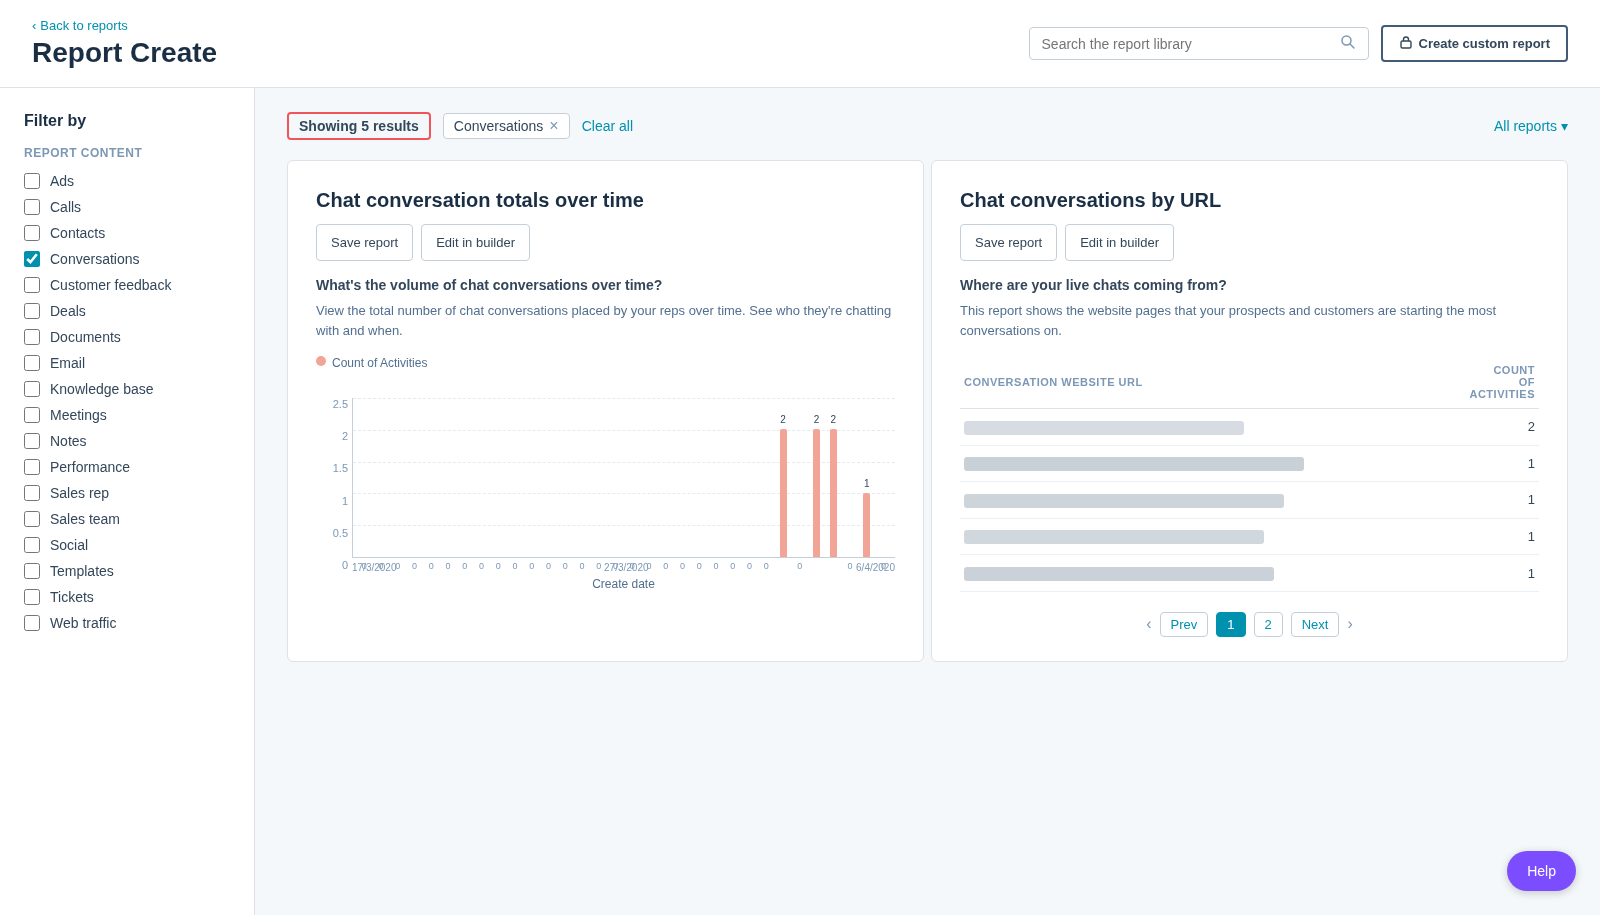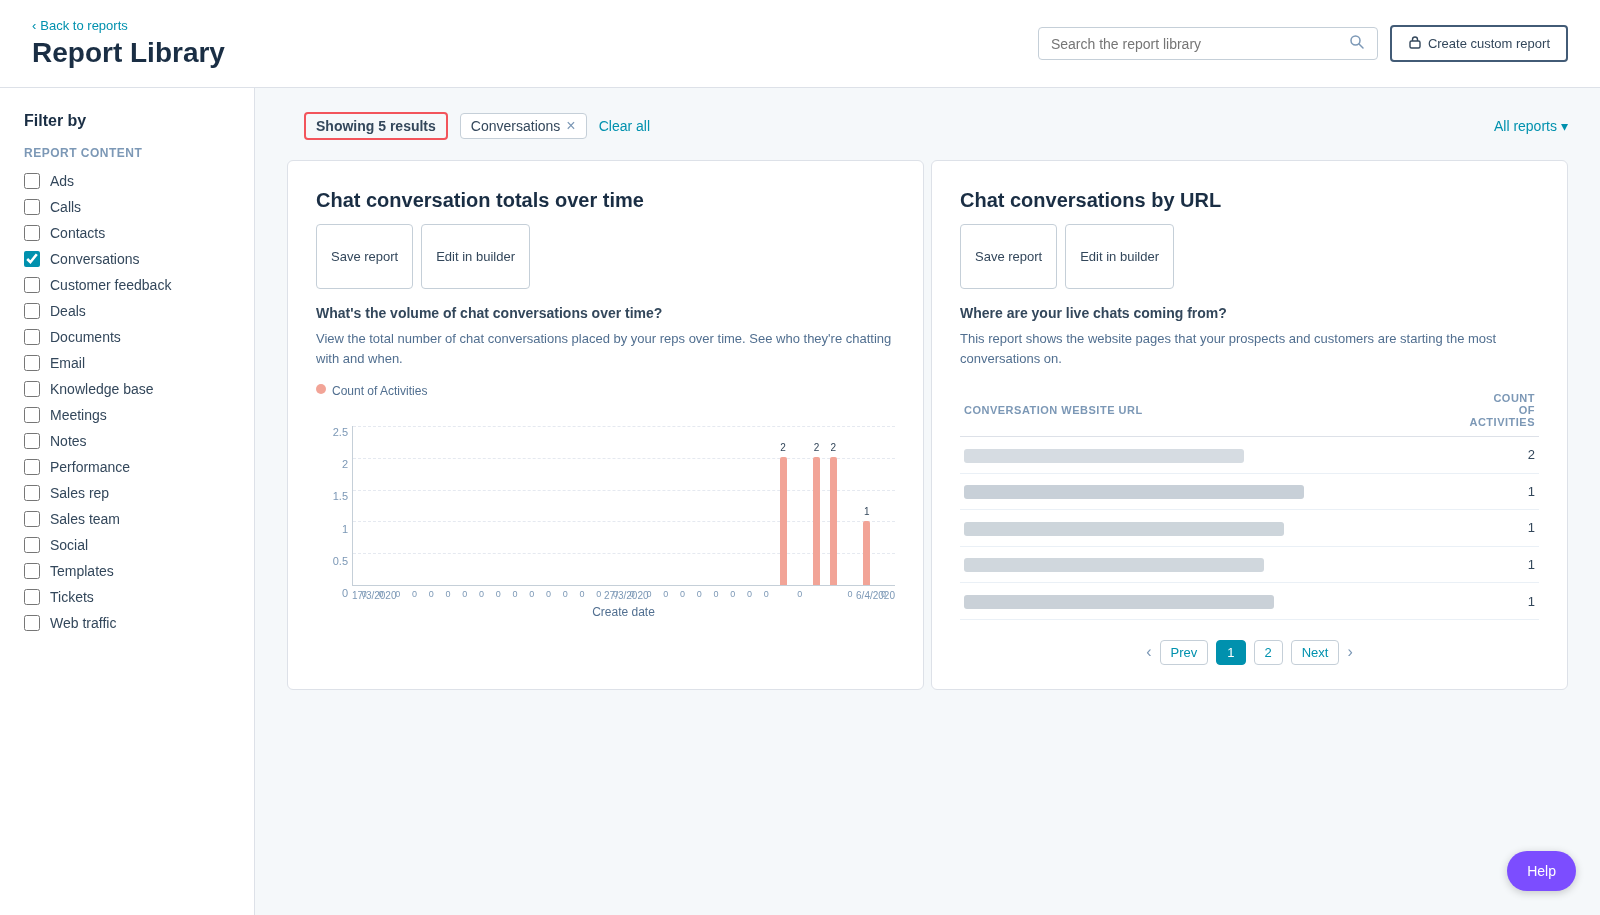--- a/index.html
+++ b/index.html
@@ -7,54 +7,54 @@
 
     
     .header { background: #fff; border-bottom: 1px solid #dde1e8; padding: 12px 32px 12px 32px; display: flex; align-items: center; justify-content: space-between; min-height: 88px; }
     .header-left { display: flex; flex-direction: column; }
     .back-link { color: #0091ae; font-size: 13px; display: flex; align-items: center; gap: 4px; cursor: pointer; margin-bottom: 4px; text-decoration: none; }
     .header-title { font-size: 28px; font-weight: 700; color: #1a2e44; }
     .header-right { display: flex; align-items: center; gap: 12px; }
     .search-box { display: flex; align-items: center; border: 1px solid #c5cfd8; border-radius: 4px; background: #fff; padding: 6px 12px; width: 340px; }
     .search-box input { border: none; outline: none; flex: 1; font-size: 14px; color: #33475b; background: transparent; }
     .search-icon-svg { color: #7c98b6; }
-    .create-btn { background: #fff; border: 2px solid #425b76; color: #33475b; border-radius: 4px; padding: 8px 16px; font-size: 13px; font-weight: 400; cursor: pointer; display: flex; align-items: center; gap: 6px; white-space: nowrap; }
+    .create-btn { background: #fff; border: 2px solid #425b76; color: #33475b; border-radius: 4px; padding: 8px 16px; font-size: 13px; font-weight: 700; cursor: pointer; display: flex; align-items: center; gap: 6px; white-space: nowrap; }
 
     
     .main-layout { display: flex; min-height: calc(100vh - 88px); }
 
     
     .sidebar { width: 255px; min-width: 255px; background: #fff; border-right: 1px solid #dde1e8; padding: 24px 0; }
     .sidebar-section-title { font-size: 12px; font-weight: 600; color: #7c98b6; text-transform: uppercase; letter-spacing: 0.5px; padding: 0 24px 8px 24px; }
     .filter-title { font-size: 16px; font-weight: 700; color: #1a2e44; padding: 0 24px 16px 24px; }
     .checkbox-item { display: flex; align-items: center; gap: 10px; padding: 5px 24px; cursor: pointer; }
     .checkbox-item input[type="checkbox"] { width: 16px; height: 16px; accent-color: #0091ae; cursor: pointer; }
     .checkbox-item label { font-size: 14px; color: #33475b; cursor: pointer; }
 
     
     .content-area { flex: 1; padding: 24px 32px; }
 
     
     .filter-bar { display: flex; align-items: center; justify-content: space-between; margin-bottom: 20px; }
-    .filter-bar-left { display: flex; align-items: center; gap: 12px; flex-wrap: wrap; margin-left: 17px; }
+    .filter-bar-left { display: flex; align-items: center; gap: 12px; flex-wrap: wrap; }
     .results-badge { border: 2px solid #f2545b; border-radius: 4px; padding: 4px 10px; font-size: 14px; font-weight: 600; color: #33475b; }
     .results-badge span { font-weight: 700; }
     .filter-tag { display: flex; align-items: center; gap: 6px; border: 1px solid #c5cfd8; border-radius: 4px; padding: 4px 10px; font-size: 14px; color: #33475b; background: #fff; }
     .filter-tag-remove { cursor: pointer; color: #7c98b6; font-size: 16px; line-height: 1; }
     .clear-all-btn { background: none; border: none; color: #0091ae; font-size: 14px; cursor: pointer; font-weight: 400; }
     .all-reports-btn { background: none; border: none; color: #0091ae; font-size: 14px; cursor: pointer; display: flex; align-items: center; gap: 4px; }
 
     
     .reports-grid { display: grid; grid-template-columns: 1fr 1fr; gap: 7px; }
 
     
     .report-card { background: #fff; border: 1px solid #dde1e8; border-radius: 6px; padding: 28px 28px 24px 28px; }
     .report-card-title { font-size: 20px; font-weight: 600; color: #1a2e44; margin-bottom: 12px; }
     .report-card-actions { display: flex; gap: 8px; margin-bottom: 16px; }
-    .action-btn { border: 1px solid #c5cfd8; background: #fff; border-radius: 4px; padding: 24px 14px; font-size: 13px; color: #33475b; cursor: pointer; }
+    .action-btn { border: 1px solid #c5cfd8; background: #fff; border-radius: 4px; padding: 10px 14px; font-size: 13px; color: #33475b; cursor: pointer; }
     .report-card-subtitle { font-size: 14px; font-weight: 700; color: #33475b; margin-bottom: 8px; }
     .report-card-desc { font-size: 13px; color: #516f90; line-height: 1.5; margin-bottom: 16px; }
     .chart-legend { display: flex; align-items: flex-start; gap: 6px; font-size: 12px; color: #516f90; margin-bottom: 8px; }
     .legend-dot { width: 10px; height: 10px; border-radius: 50%; background: #f2a497; }
     .x-axis-title { text-align: center; font-size: 12px; color: #516f90; margin-top: 4px; }
 
     
     .data-table { width: 100%; border-collapse: collapse; margin-top: 12px; }
     .data-table th { font-size: 11px; font-weight: 700; color: #7c98b6; text-transform: uppercase; letter-spacing: 0.5px; text-align: left; padding: 8px 4px; border-bottom: 1px solid #dde1e8; }
     .data-table th.right { text-align: right; }
@@ -71,21 +71,21 @@
   </style>
 </head>
 <body>
 
 <div class="header">
   <div class="header-left">
     <a class="back-link">
       <span>‹</span>
       <span>Back to reports</span>
     </a>
-    <h1 class="header-title">Report Library</h1>
+    <h1 class="header-title">Report Create</h1>
   </div>
   <div class="header-right">
     <div class="search-box">
       <input type="text" placeholder="Search the report library" style="">
       <span class="search-icon-svg">
         <svg width="16" height="16" viewBox="0 0 16 16" fill="none">
             <circle cx="6.5" cy="6.5" r="4.5" stroke="#7c98b6" stroke-width="1.5"></circle>
             <line x1="10" y1="10" x2="14" y2="14" stroke="#7c98b6" stroke-width="1.5" stroke-linecap="round"></line>
           </svg>
       </span>

